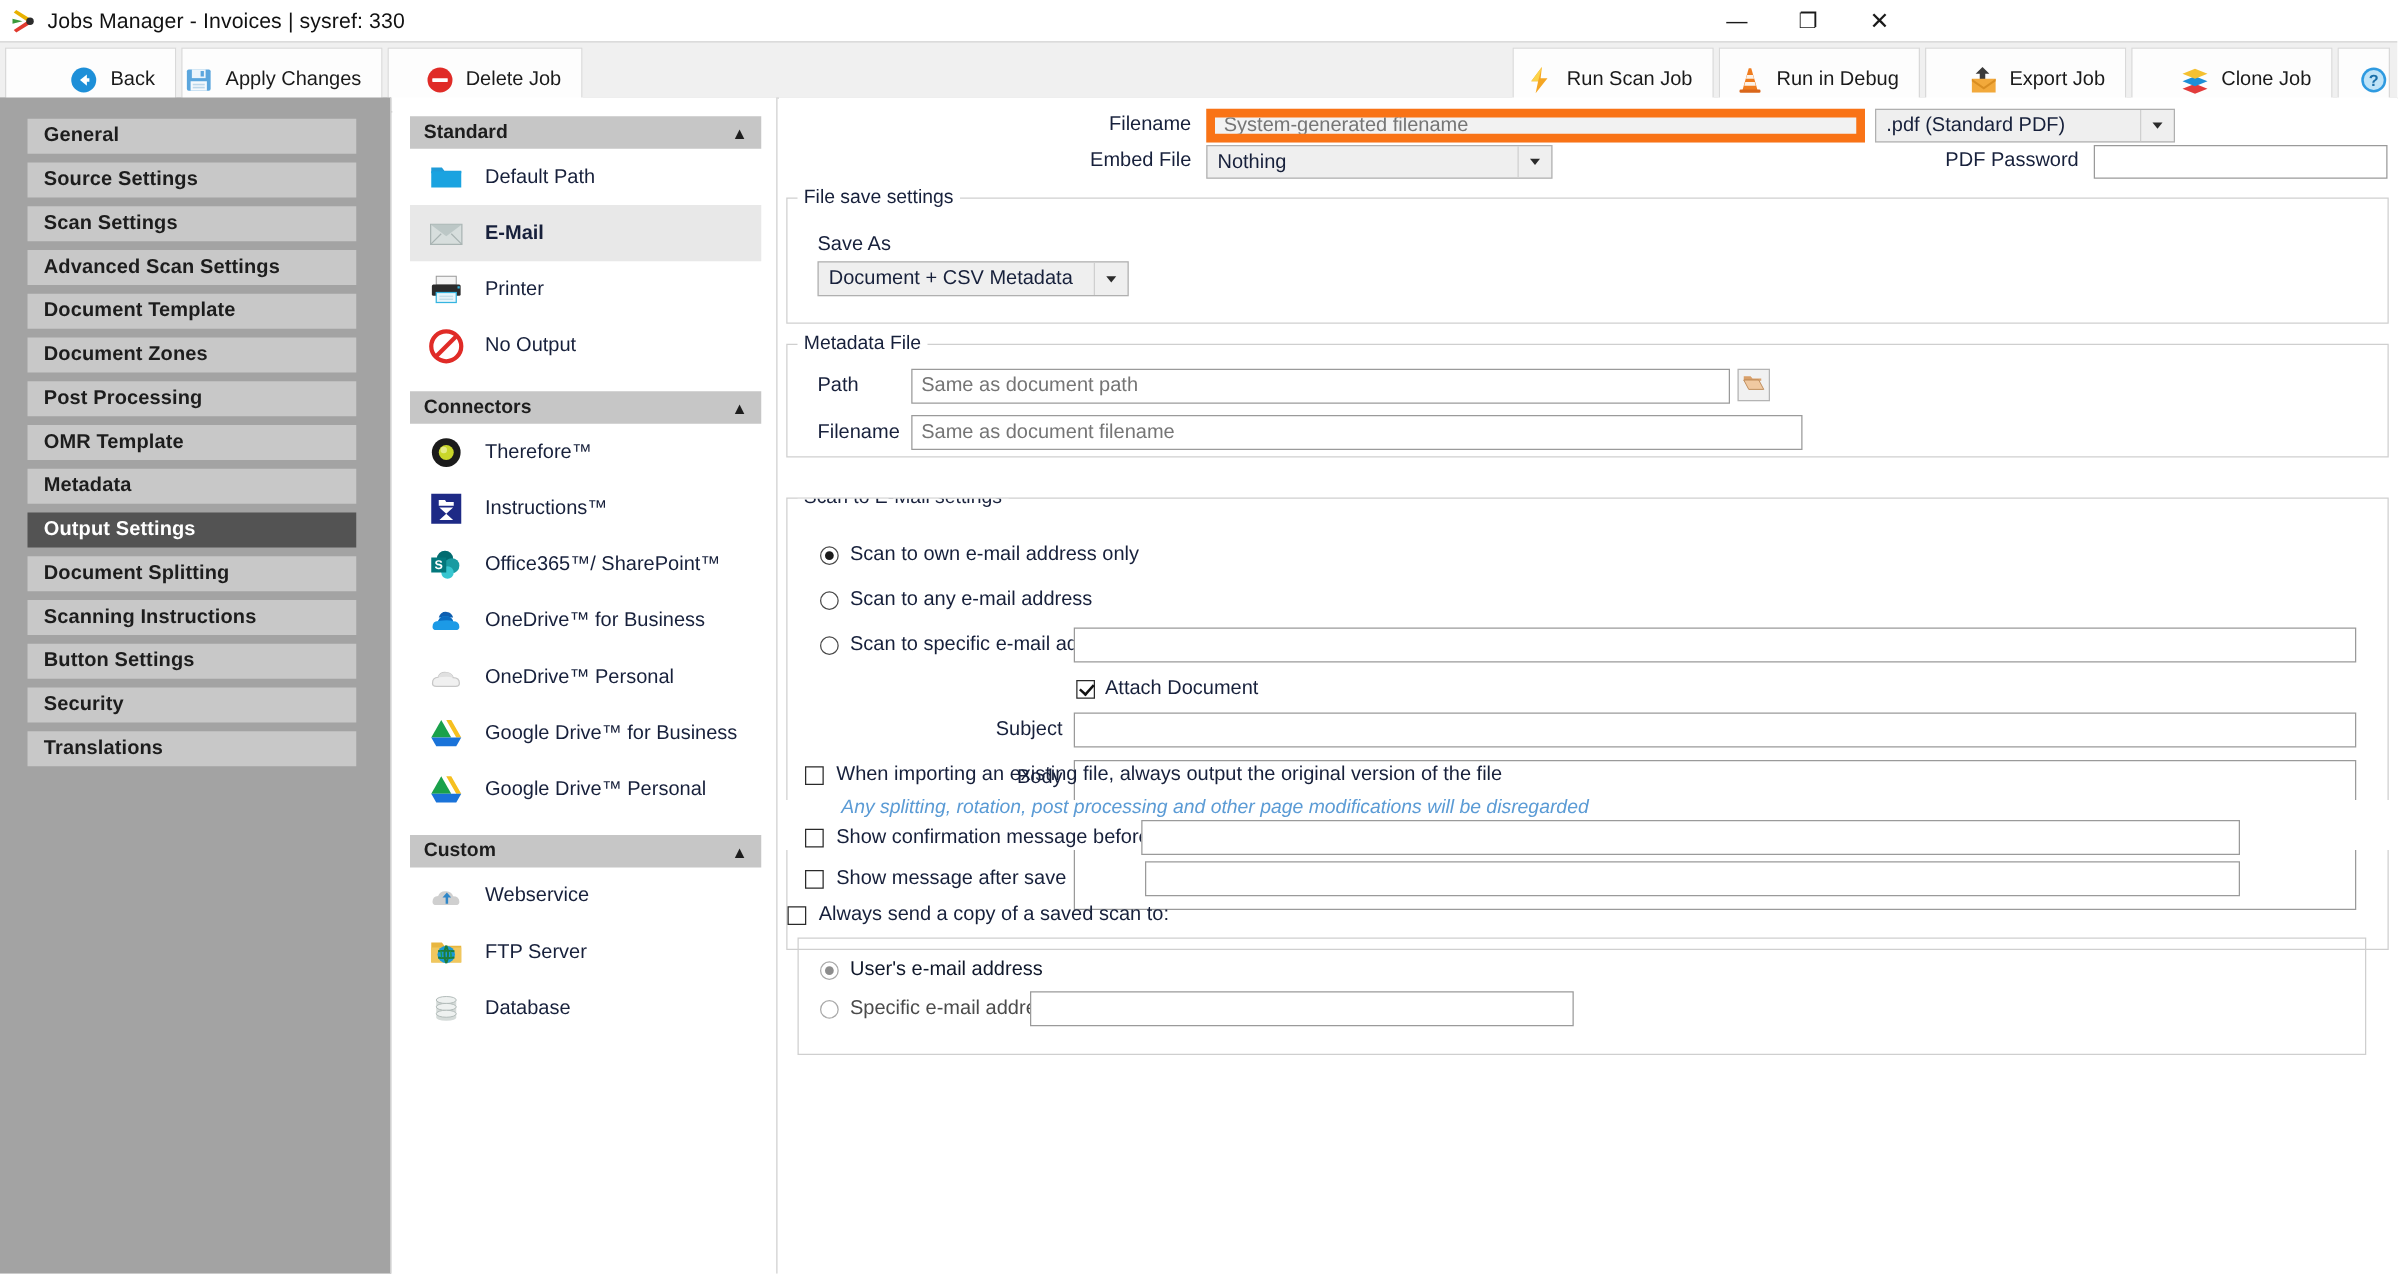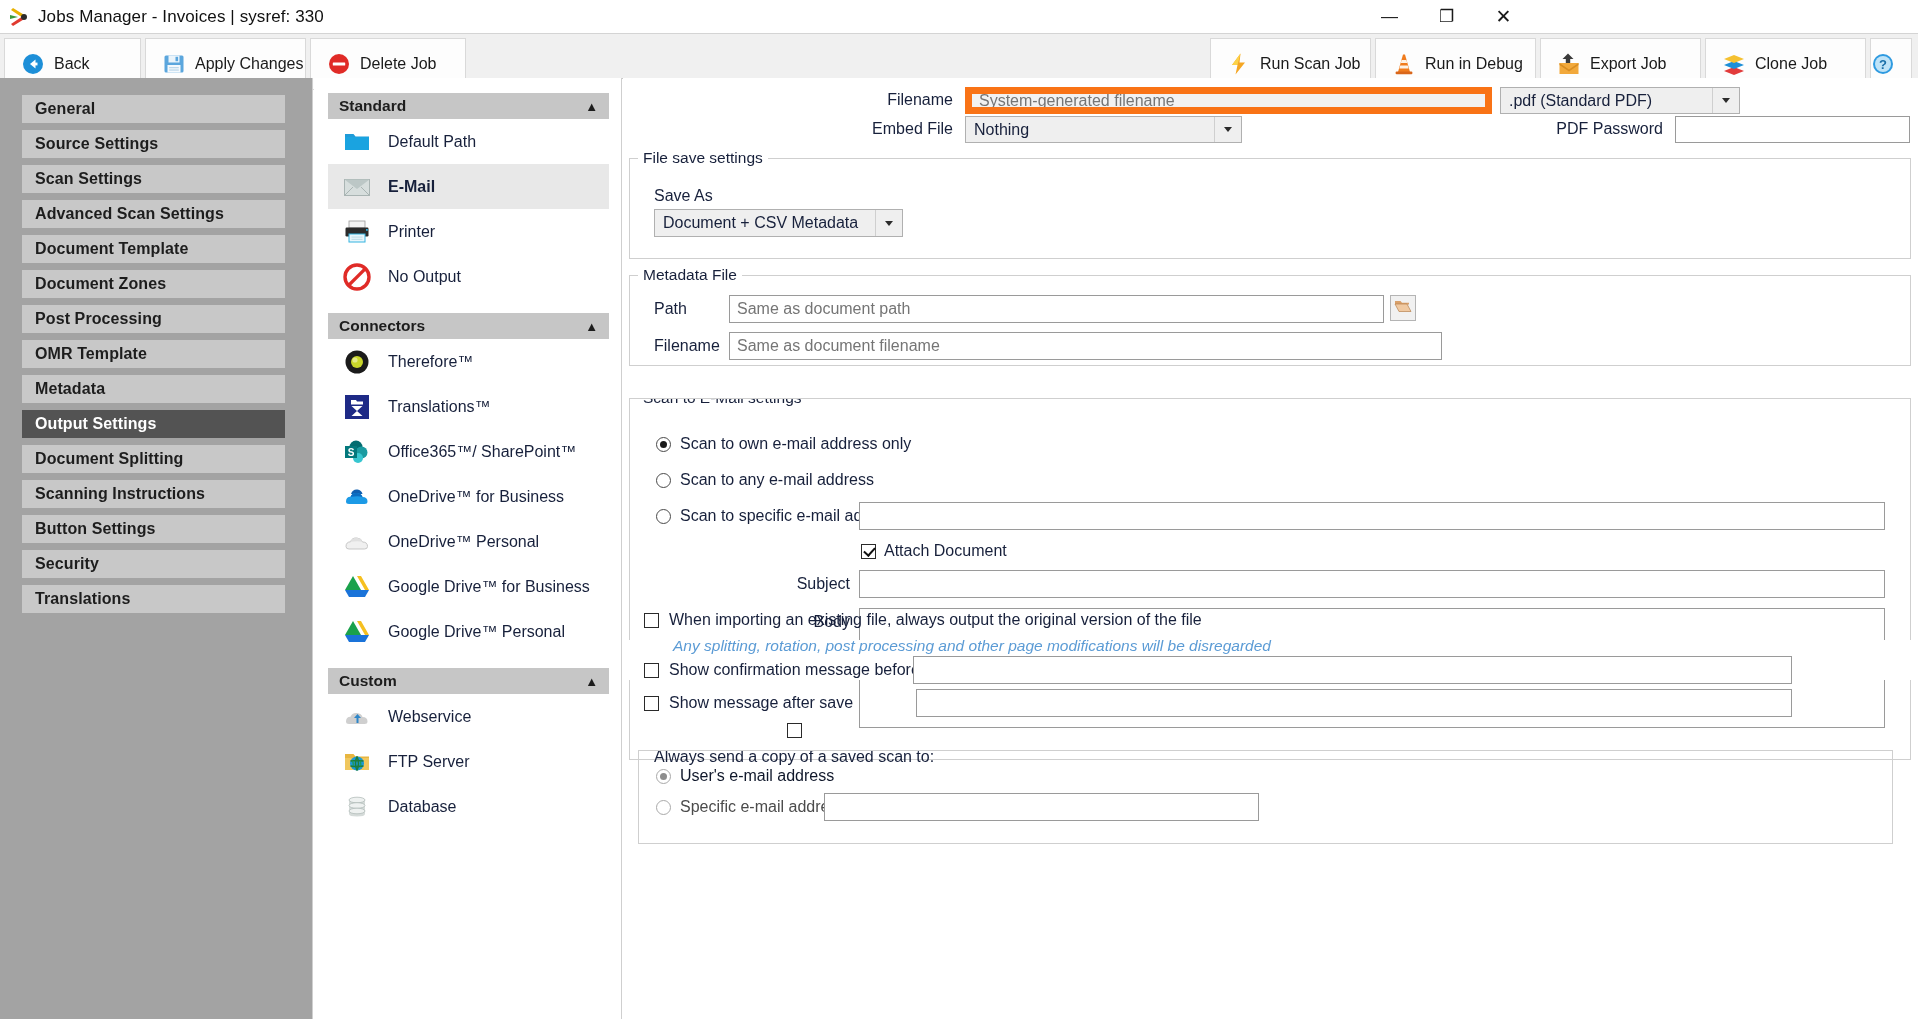--- a/index.html
+++ b/index.html
@@ -36,21 +36,21 @@
 
   
   .toolbar{
     position:absolute;left:0;top:33px;width:1918px;height:44px;
     background:#f0f0f0;border-top:1px solid #d4d4d4;border-bottom:1px solid #c9c9c9;
   }
   .tb-left{position:absolute;left:4px;top:4px;display:flex;gap:4px;}
   .tb-right{position:absolute;right:6px;top:4px;display:flex;gap:4px;}
   .tbtn{
     height:52px;background:#fdfdfd;border:1px solid #d9d9d9;
-    display:flex;align-items:center;justify-content:flex-start;gap:9px;
+    display:flex;align-items:center;justify-content:flex-end;gap:9px;
     padding:0 16px;font-size:16px;color:#1a1a1a;white-space:nowrap;
     box-sizing:border-box;
   }
   .tbtn.w-back{width:137px;}
   .tbtn.w-apply{width:161px;}
   .tbtn.w-delete{width:156px;}
   .tbtn.w-run{width:161px;}
   .tbtn.w-debug{width:161px;}
   .tbtn.w-export{width:161px;}
   .tbtn.w-clone{width:161px;}
@@ -391,21 +391,21 @@
     </div>
 
     <div class="outitem">
       <span class="oico">
         <svg width="30" height="30" viewBox="0 0 30 30">
           <rect x="3" y="3" width="24" height="24" fill="#1e2a86"></rect>
           <path d="M9 8 L14 8 L15 9.5 L21 9.5 L21 12.5 L9 12.5 Z" fill="#fff"></path>
           <path d="M9.5 14 L20.5 14 L15 19 L20.5 24 L9.5 24 L15 19 Z" fill="#fff"></path>
         </svg>
       </span>
-      <span>Translations™</span>
+      <span>Instructions™</span>
     </div>
 
     <div class="outitem">
       <span class="oico">
         <svg width="30" height="30" viewBox="0 0 30 30">
           <circle cx="14" cy="10" r="6.5" fill="#036c70"></circle>
           <circle cx="19.5" cy="15.5" r="6" fill="#1a9ba1"></circle>
           <circle cx="16" cy="21" r="5" fill="#37c6d0"></circle>
           <rect x="3" y="9" width="12" height="12" fill="#03787c"></rect>
           <text x="9" y="18.5" text-anchor="middle" font-size="10" font-weight="bold" fill="#fff" font-family="Liberation Sans, sans-serif">S</text>
@@ -607,21 +607,21 @@
       <span class="lbl">Show confirmation message before save</span>
     </div>
     <input class="inp" type="text" style="position: absolute; left: 290px; top: 578px; width: 879px; height: 28px;">
 
     <div class="row" style="left:21px;top:616px;gap:10px;">
       <span class="cbx"></span>
       <span class="lbl">Show message after save</span>
     </div>
     <input class="inp" type="text" style="position: absolute; left: 293px; top: 611px; width: 876px; height: 28px;">
 
-    <div class="row" style="left:31px;top:645px;gap:10px;flex-direction:column;">
+    <div class="row" style="left:7px;top:645px;gap:10px;">
       <span class="cbx"></span>
       <span class="lbl">Always send a copy of a saved scan to:</span>
     </div>
 
     <div style="position:absolute;left:15px;top:672px;width:1255px;height:94px;border:1px solid #cfcfcf;box-sizing:border-box;">
       <div class="row" style="left:17px;top:16px;gap:9px;">
         <span class="radio dis on"></span>
         <span class="lbl" style="color:#0f172a;">User's e-mail address</span>
       </div>
       <div class="row" style="left:17px;top:47px;gap:9px;">

